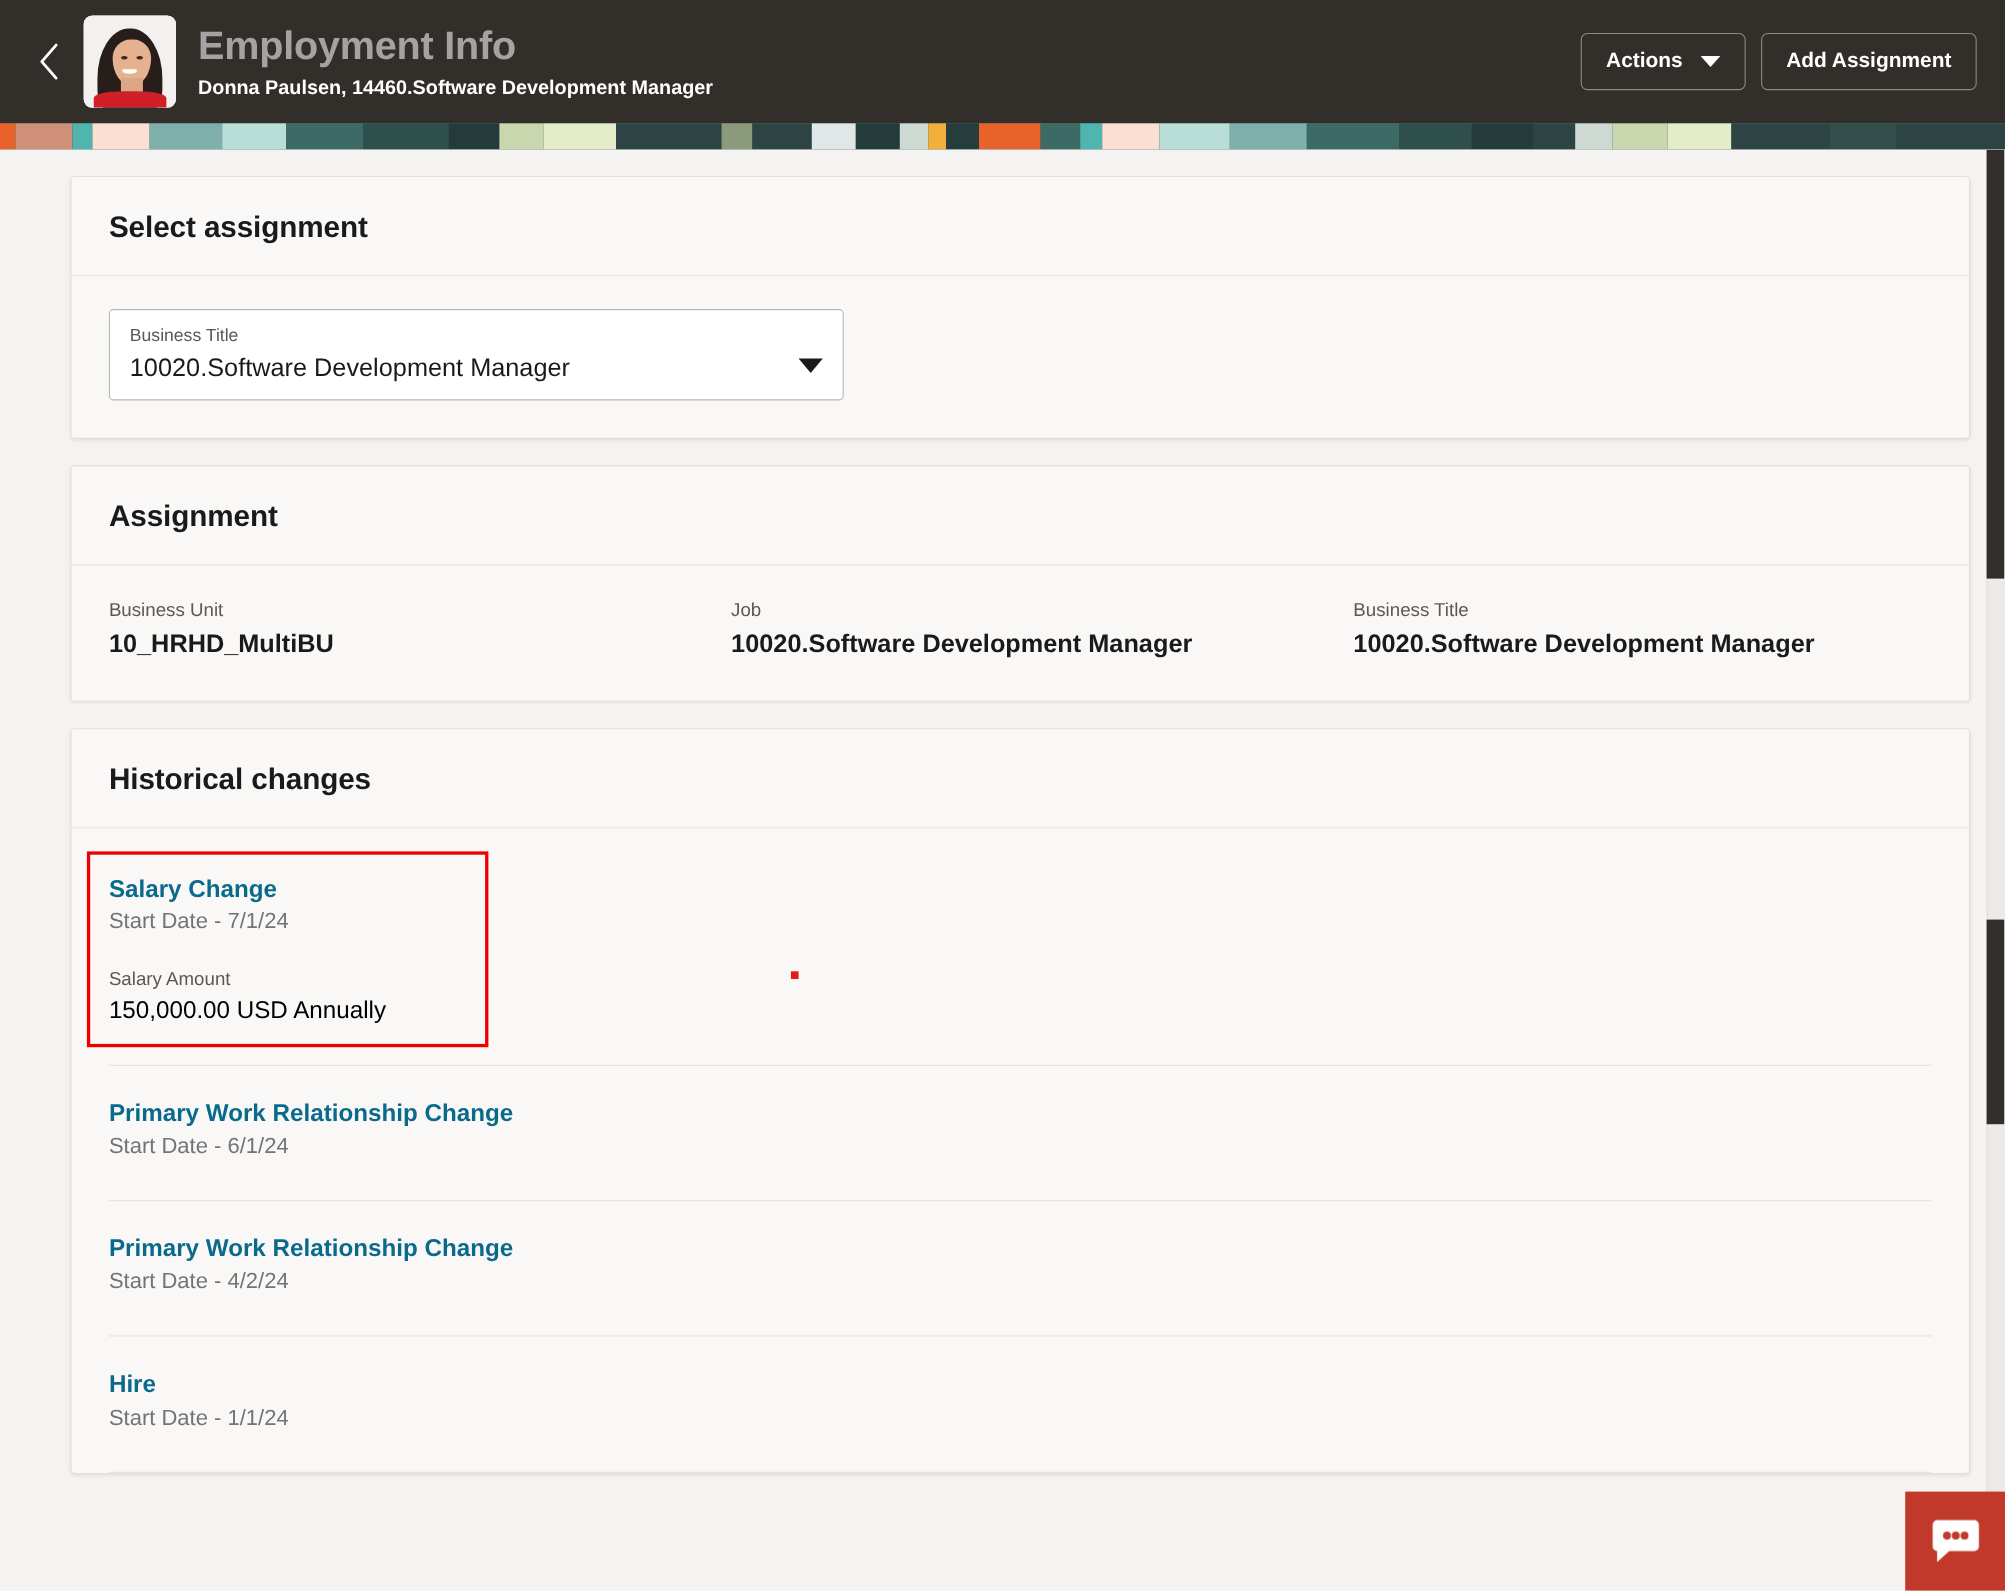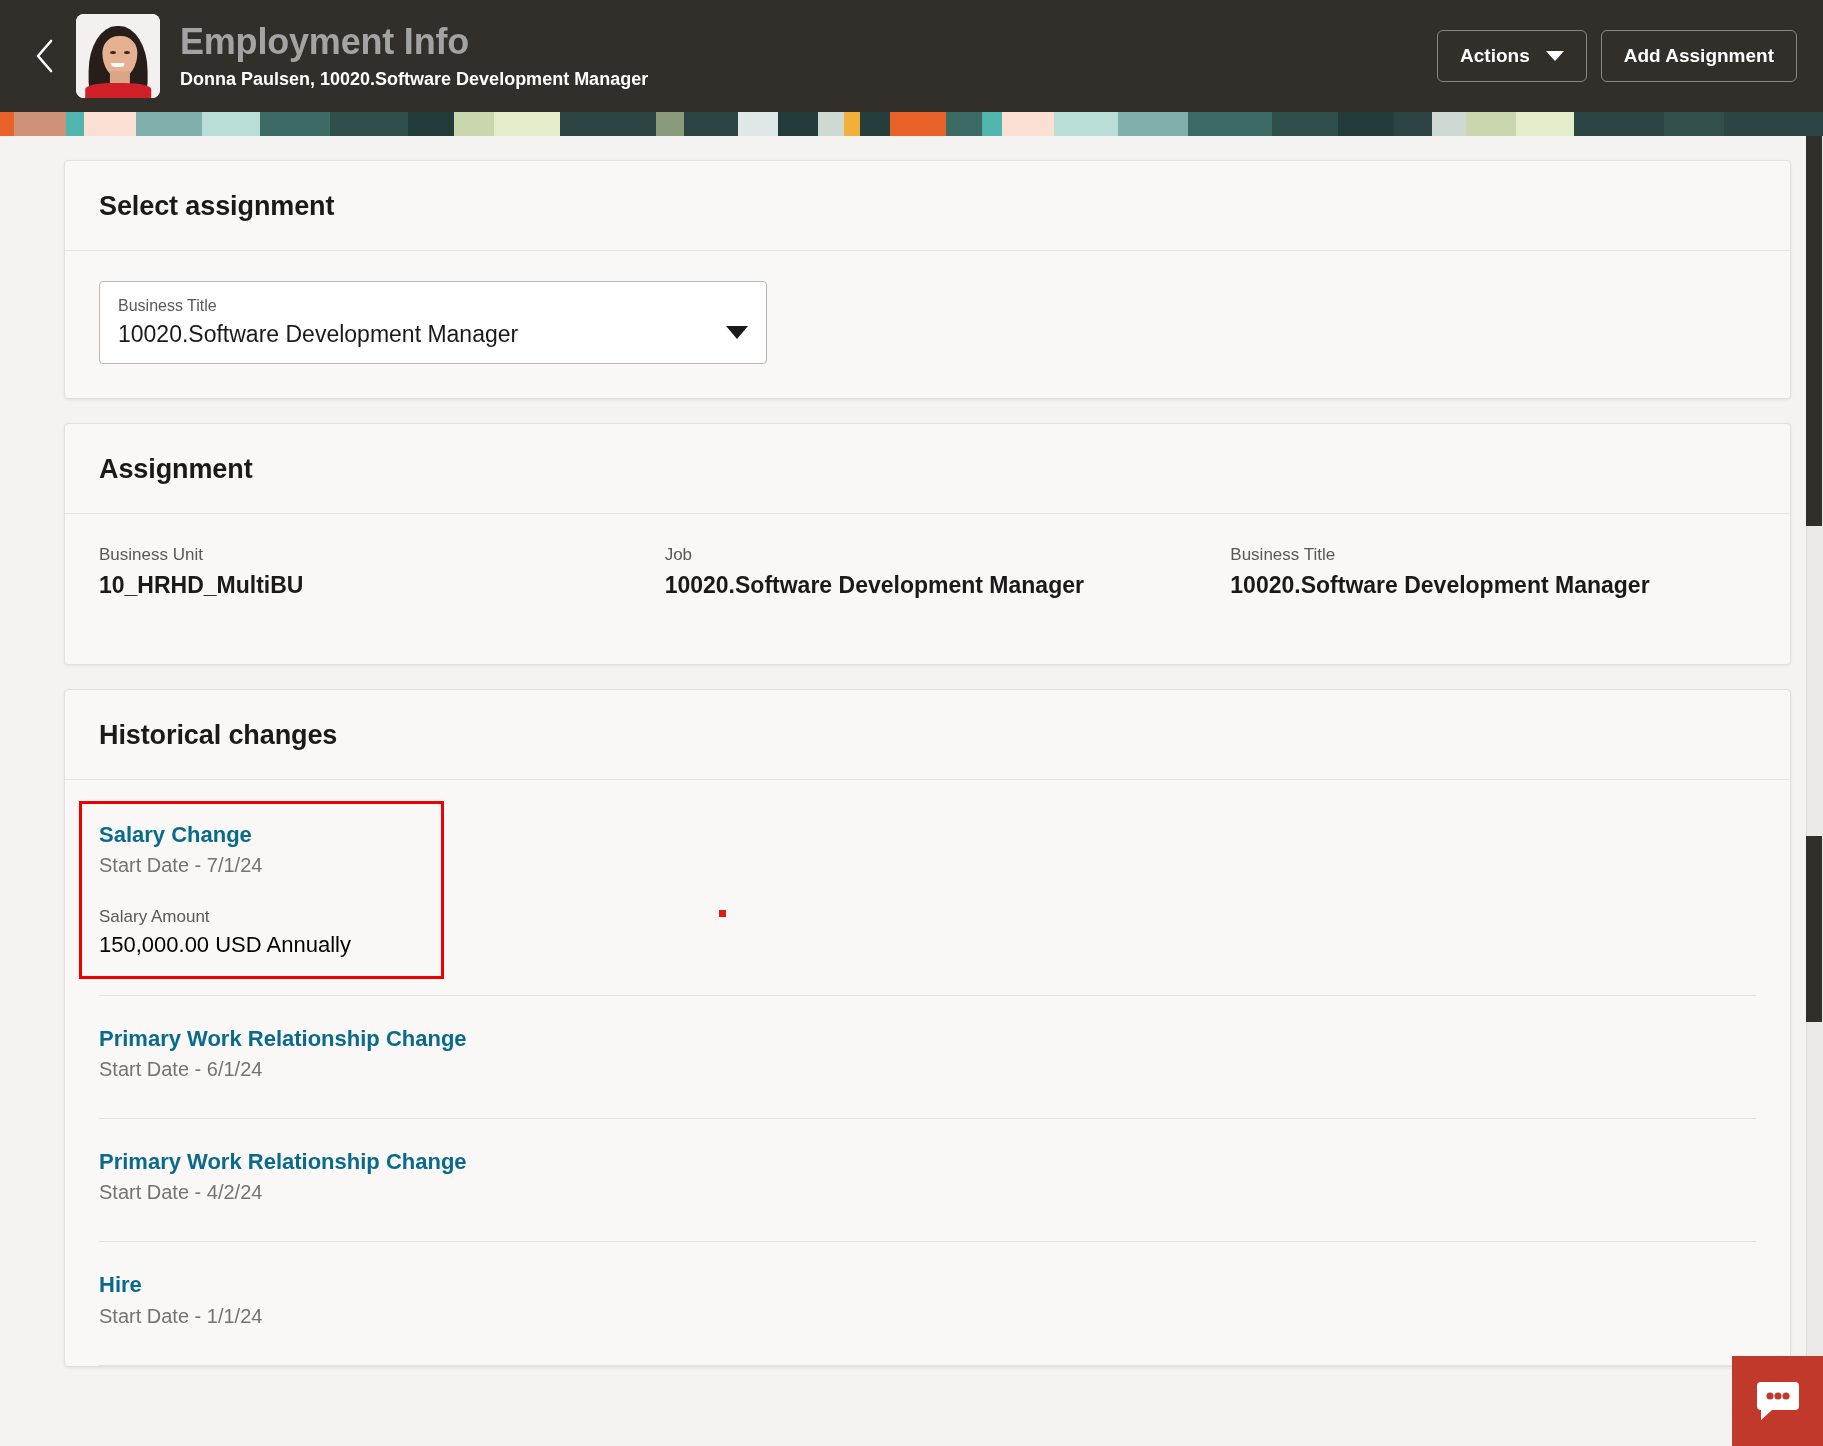--- a/index.html
+++ b/index.html
@@ -181,21 +181,21 @@
     border-top: 13px solid #1a1a1a;
     margin-bottom: 10px;
     flex: 0 0 auto;
   }
 
   
   .field-grid {
     display: grid;
     grid-template-columns: 1fr 1fr 1fr;
     column-gap: 40px;
-    padding: 30px 34px 63px 34px;
+    padding: 30px 34px 36px 34px;
   }
   .field-label {
     font-size: 17px;
     color: #5b5853;
     line-height: 1.3;
     margin-bottom: 5px;
   }
   .field-value {
     font-size: 23px;
     color: #1a1a1a;
@@ -311,21 +311,21 @@
     <div class="ph-face"></div>
     <div class="ph-neck"></div>
     <div class="ph-eye l"></div>
     <div class="ph-eye r"></div>
     <div class="ph-mouth"></div>
     <div class="ph-shirt"></div>
   </div>
 
   <div class="title-block">
     <div class="page-title">Employment Info</div>
-    <div class="page-subtitle">Donna Paulsen, 10020.Software Development Manager</div>
+    <div class="page-subtitle">Donna Paulsen, 14460.Software Development Manager</div>
   </div>
 
   <div class="header-actions">
     <button class="hdr-btn">
       <span>Actions</span>
       <span class="caret"></span>
     </button>
     <button class="hdr-btn">
       <span>Add Assignment</span>
     </button>

